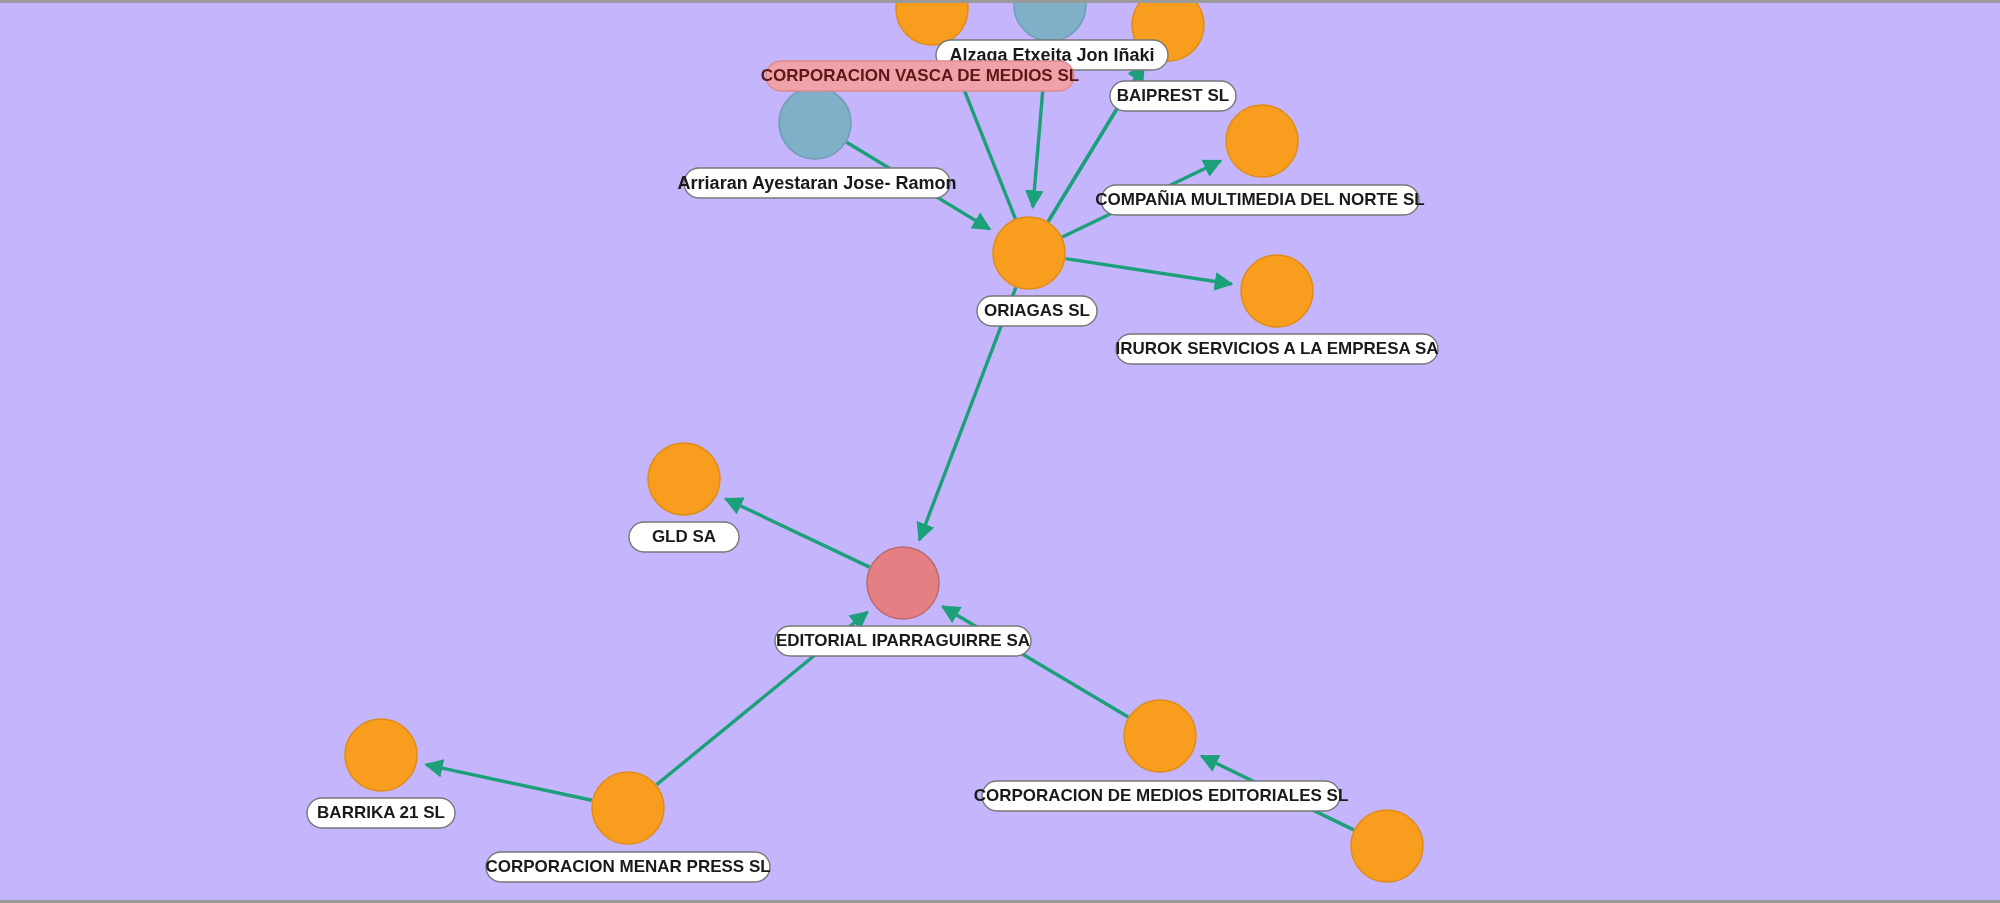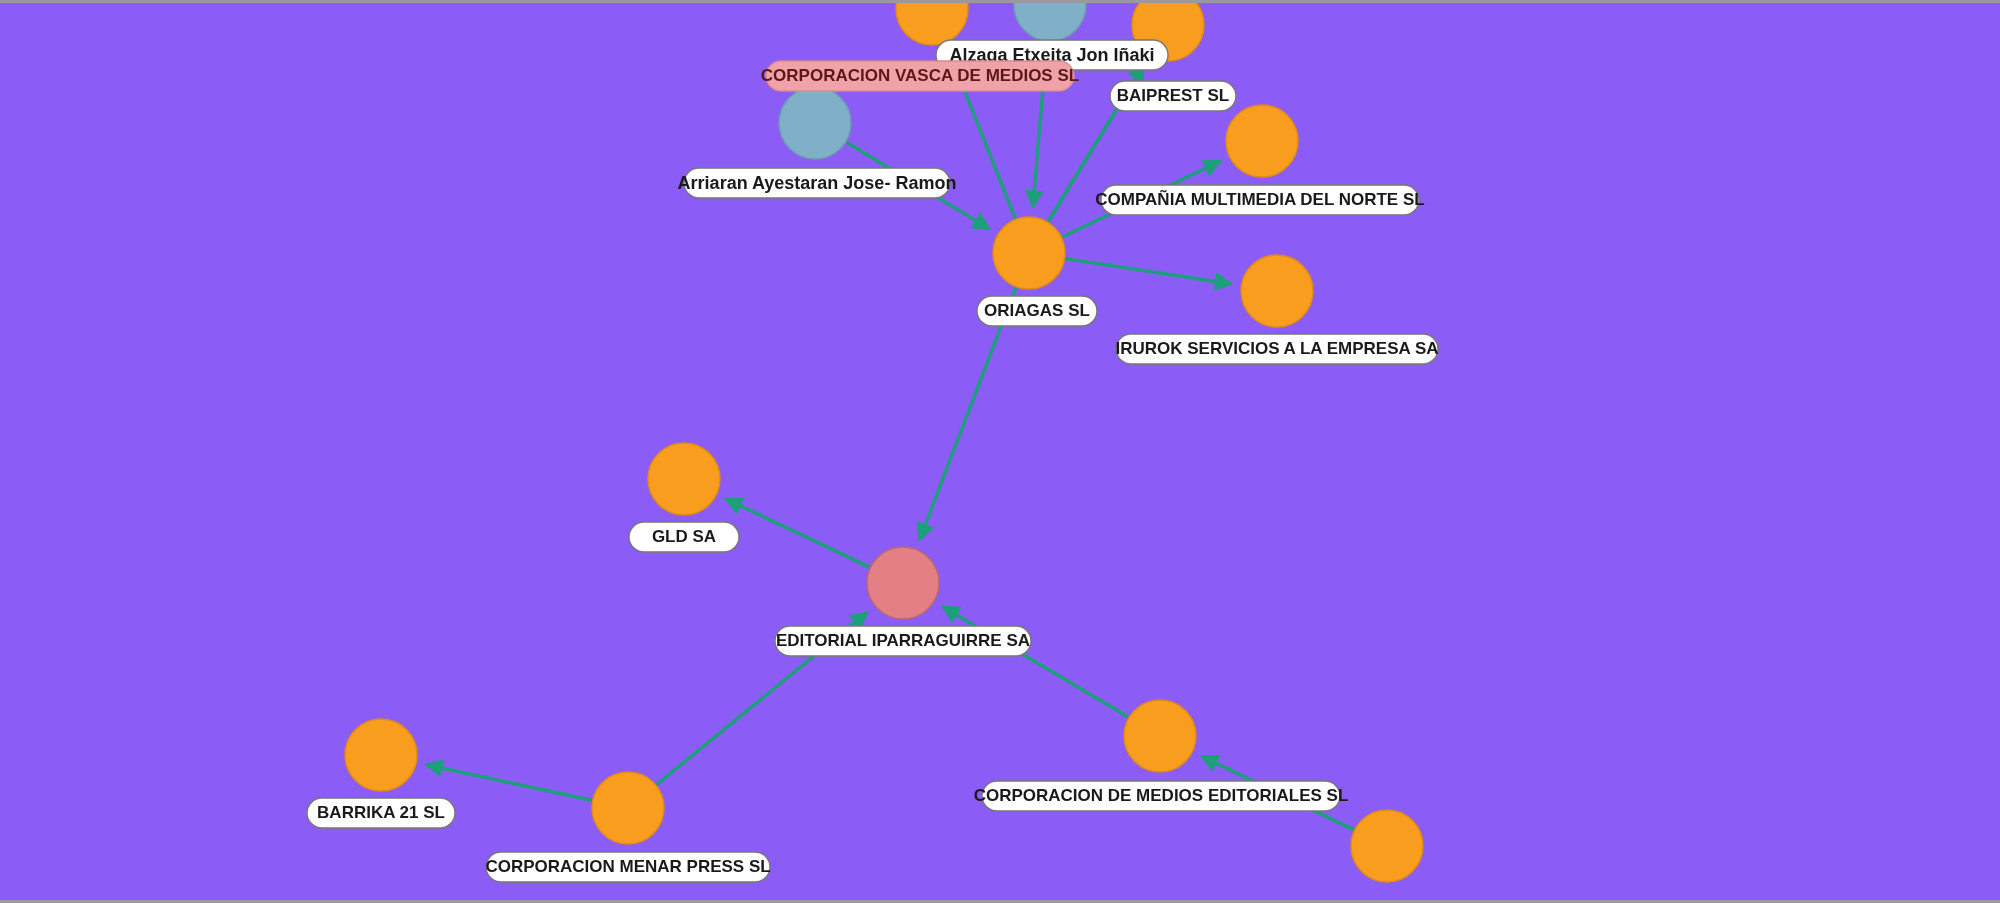--- a/index.html
+++ b/index.html
@@ -6,21 +6,21 @@
   html, body {
     margin: 0;
     padding: 0;
     background: #ffffff;
     font-family: "Liberation Sans", sans-serif;
   }
   #app {
     position: relative;
     width: 2000px;
     height: 903px;
-    background: #8b5cf6;
+    background: #c4b5fd;
     border-top: 3px solid #9a9a9a;
     border-bottom: 3px solid #9a9a9a;
     box-sizing: border-box;
     overflow: hidden;
   }
   #graph-canvas {
     position: absolute;
     top: 0; left: 0;
     width: 2000px;
     height: 903px;

